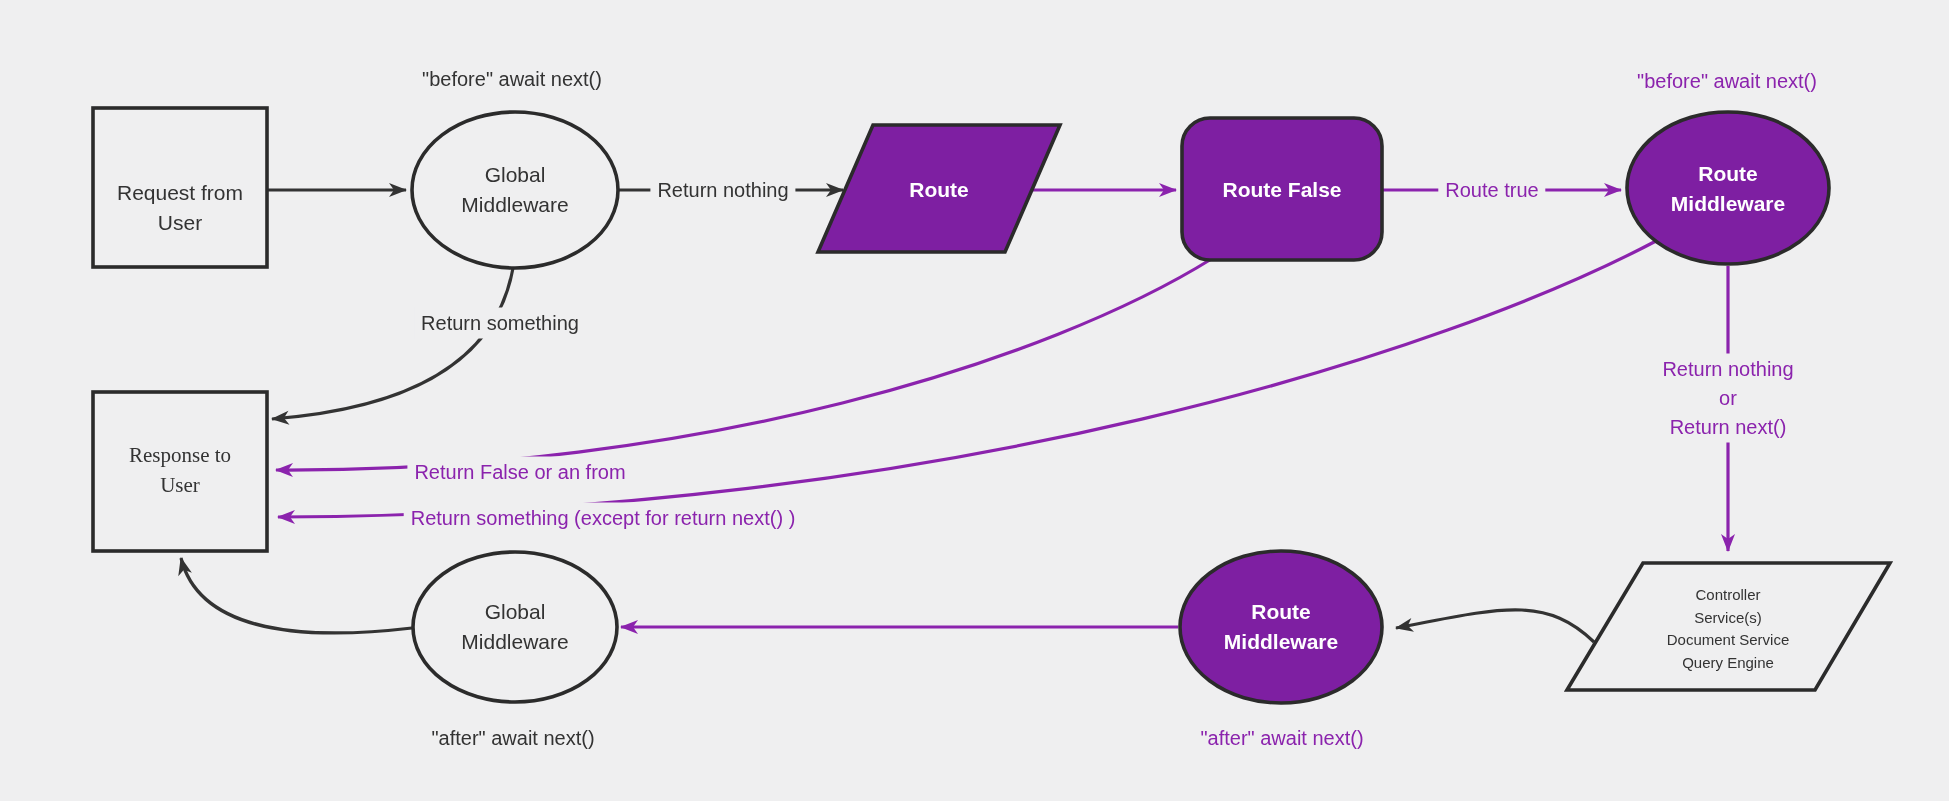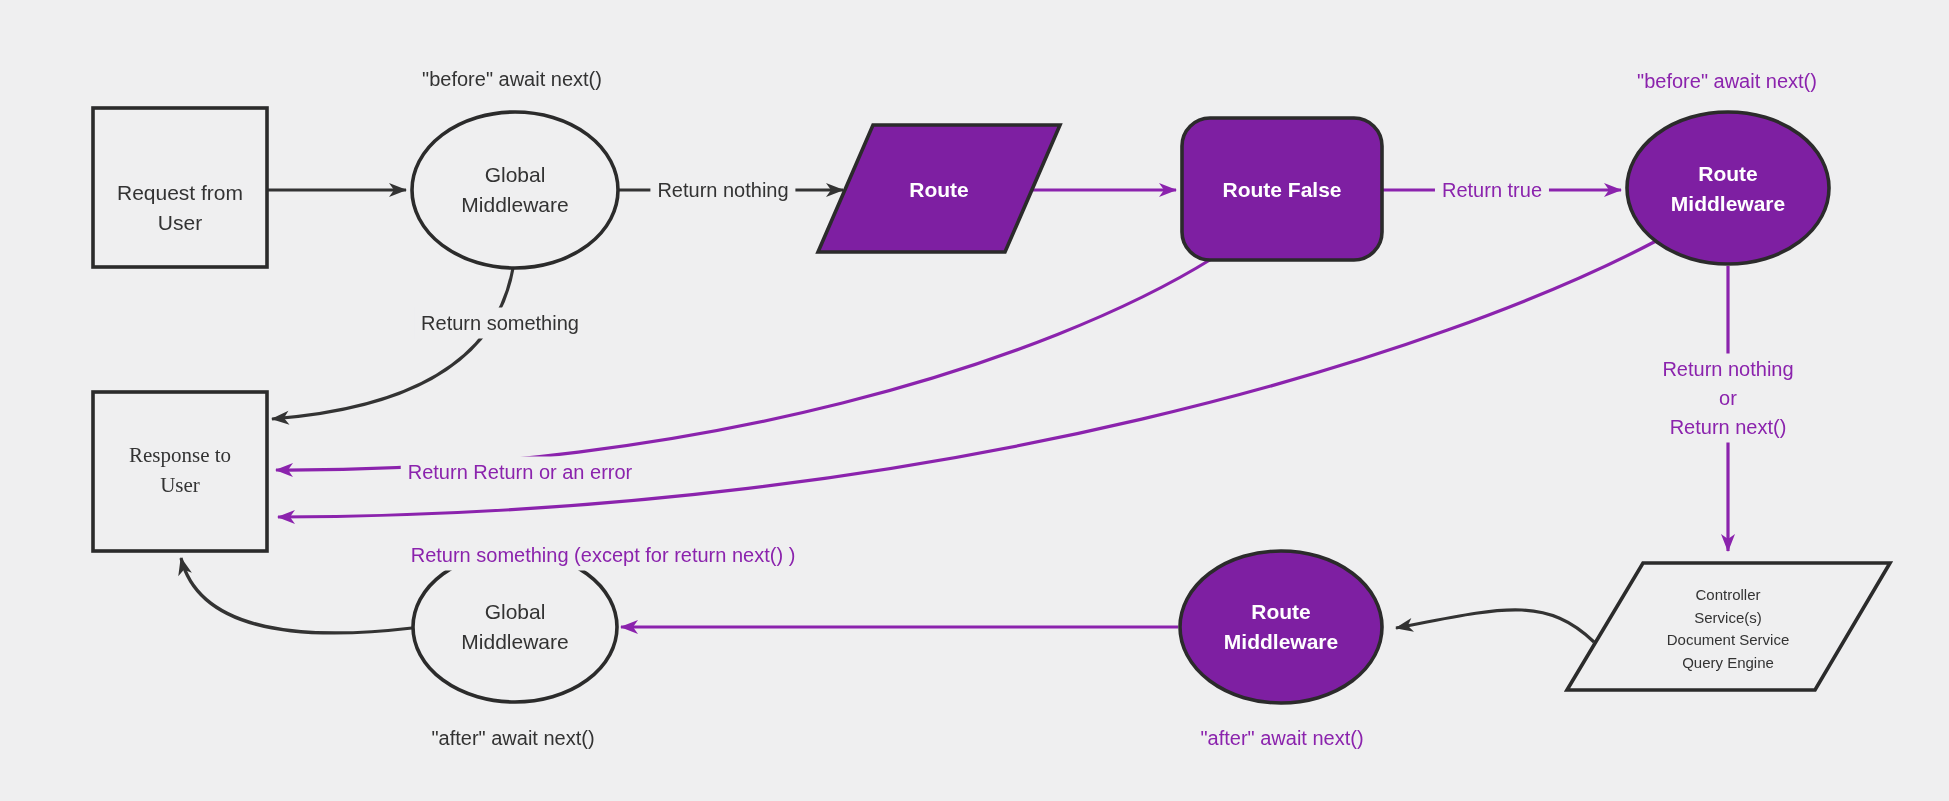--- a/index.html
+++ b/index.html
@@ -89,24 +89,24 @@
 Query Engine</div>
   <div class="node-lbl on-purple" style="left:1281px;top:627px;">Route
 Middleware</div>
   <div class="node-lbl" style="left:515px;top:627px;">Global
 Middleware</div>
   <div class="node-lbl" style="left:180px;top:471px;font-family:Liberation Serif, serif;">Response to
 User</div>
 
   <div class="lbl" style="left:512px;top:79px;">"before" await next()</div>
   <div class="lbl mask" style="left:723px;top:190px;">Return nothing</div>
-  <div class="lbl mask purple" style="left:1492px;top:190px;">Return true</div>
+  <div class="lbl mask purple" style="left:1492px;top:190px;">Route true</div>
   <div class="lbl purple" style="left:1727px;top:81px;">"before" await next()</div>
   <div class="lbl mask purple" style="left:1728px;top:398px;">Return nothing
 or
 Return next()</div>
   <div class="lbl mask" style="left:500px;top:323px;text-align:right;">Return something</div>
-  <div class="lbl mask purple" style="left:520px;top:472px;">Return Return or an error</div>
-  <div class="lbl mask purple" style="left:603px;top:518px;margin-top:37px;">Return something (except for return next() )</div>
+  <div class="lbl mask purple" style="left:520px;top:472px;">Return False or an from</div>
+  <div class="lbl mask purple" style="left:603px;top:518px;">Return something (except for return next() )</div>
   <div class="lbl purple" style="left:1282px;top:738px;">"after" await next()</div>
   <div class="lbl" style="left:513px;top:738px;">"after" await next()</div>
 
 </div>
 
 </body></html>

